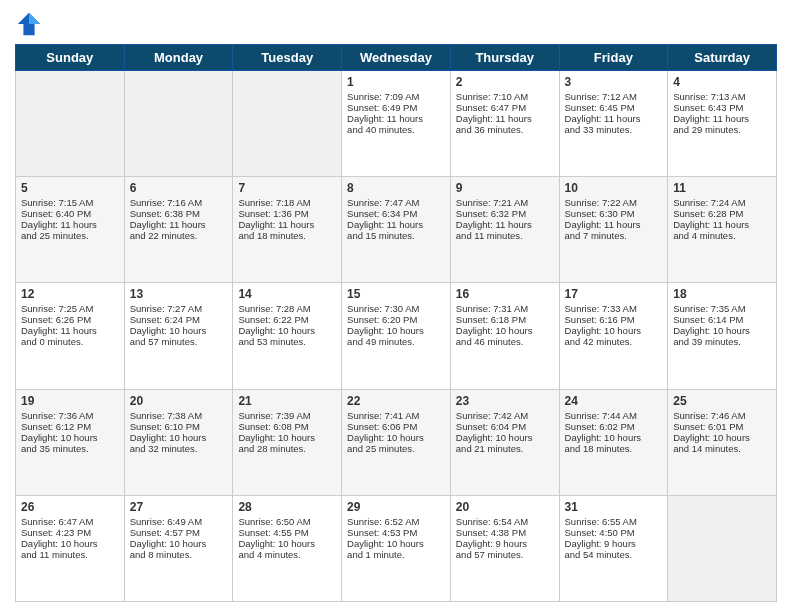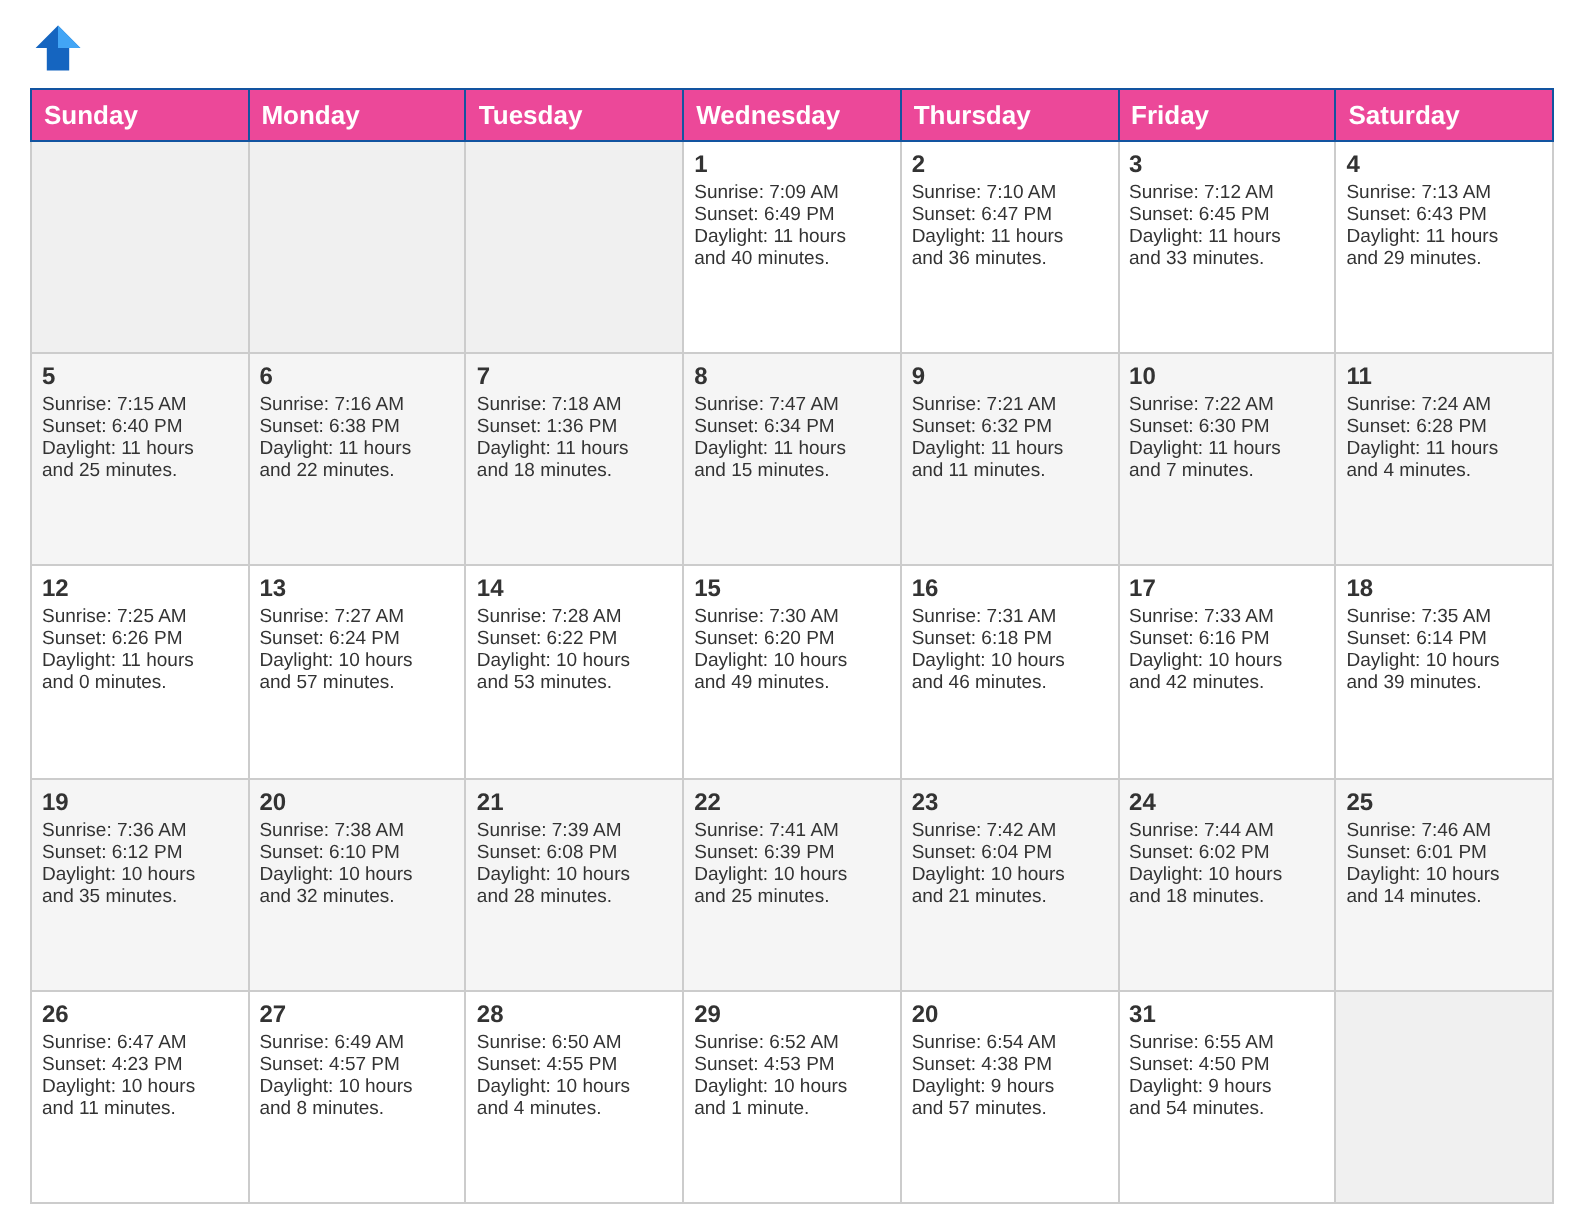--- a/index.html
+++ b/index.html
@@ -52,23 +52,23 @@
       color: #555;
     }
     .calendar {
       flex: 1;
       border: 1px solid #ccc;
       border-collapse: collapse;
       width: 100%;
       table-layout: fixed;
     }
     .calendar th {
-      background-color: #ec4899;
+      background-color: #0c4a6e;
       color: #fff;
-      text-align: left;
+      text-align: center;
       padding: 5px 6px;
       font-size: 13px;
       font-weight: bold;
       border: 1px solid #1254a0;
     }
     .calendar td {
       border: 1px solid #ccc;
       vertical-align: top;
       padding: 4px 5px;
       font-size: 9.5px;
@@ -281,21 +281,21 @@
           <td>
             <span class="day-num">21</span>
             <div>Sunrise: 7:39 AM</div>
             <div>Sunset: 6:08 PM</div>
             <div>Daylight: 10 hours</div>
             <div>and 28 minutes.</div>
           </td>
           <td>
             <span class="day-num">22</span>
             <div>Sunrise: 7:41 AM</div>
-            <div>Sunset: 6:39 PM</div>
+            <div>Sunset: 6:06 PM</div>
             <div>Daylight: 10 hours</div>
             <div>and 25 minutes.</div>
           </td>
           <td>
             <span class="day-num">23</span>
             <div>Sunrise: 7:42 AM</div>
             <div>Sunset: 6:04 PM</div>
             <div>Daylight: 10 hours</div>
             <div>and 21 minutes.</div>
           </td>

